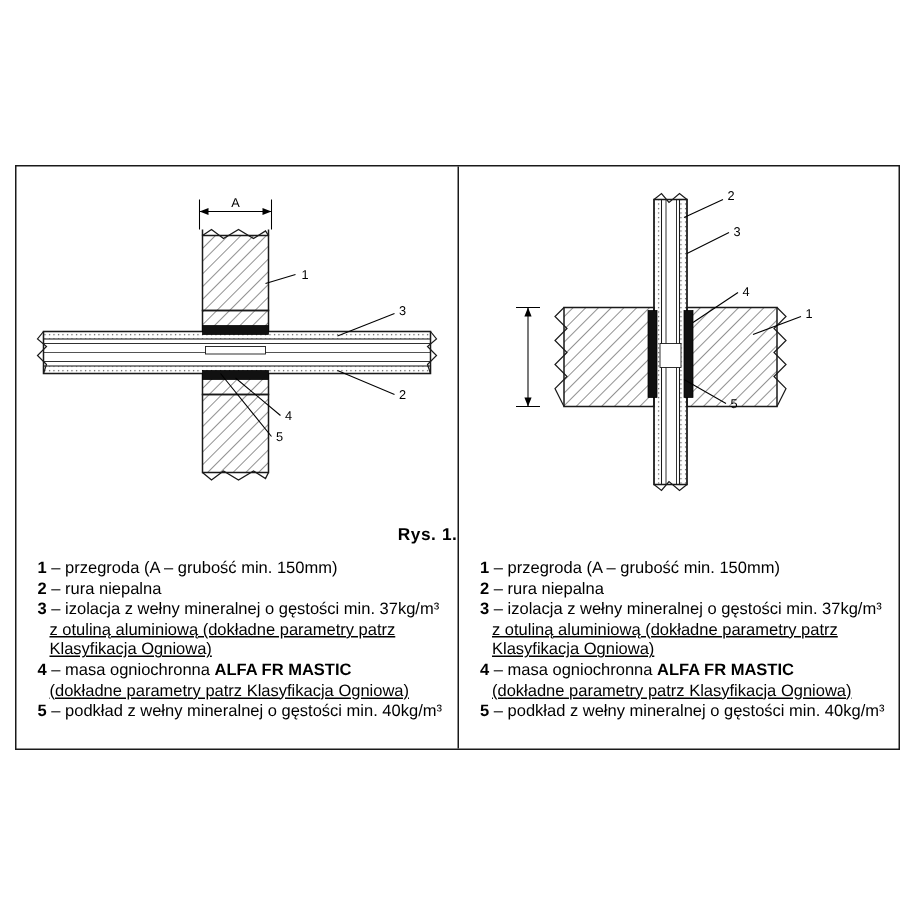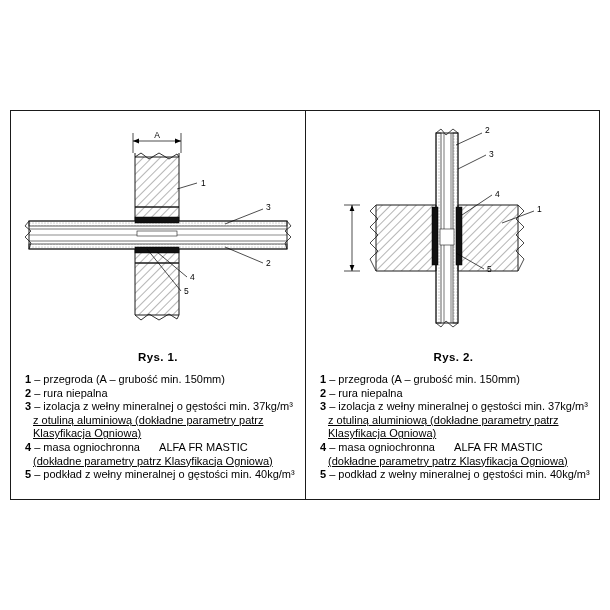--- a/index.html
+++ b/index.html
@@ -42,21 +42,21 @@
   .drawing-area {
     position: relative;
     width: 100%;
     height: 245px;
   }
   .fig-caption {
     position: absolute;
     top: 240px;
     left: 0;
     width: 100%;
-    text-align: center;
+    text-align: right;
     font-size: 11.5px;
     font-weight: bold;
     letter-spacing: 0.4px;
   }
   .legend {
     position: absolute;
     top: 262px;
     left: 14px;
     right: 20px;
     font-size: 11px;
@@ -67,22 +67,21 @@
   }
   .legend-line .num {
     font-weight: bold;
   }
   .legend-sub {
     padding-left: 8px;
     white-space: nowrap;
     text-decoration: underline;
   }
   .bold-inline {
-    font-weight: normal;
-    margin-left: 16px;
+    font-weight: bold;
   }
   svg {
     display: block;
   }
   .lbl {
     font-family: "Liberation Sans", sans-serif;
     font-size: 8.5px;
     fill: #000;
   }
 </style>
@@ -246,21 +245,20 @@
 
             <line x1="196" y1="112" x2="228" y2="100" stroke="#000" stroke-width="0.7"></line>
             <text class="lbl" x="231" y="101">1</text>
 
             <line x1="150" y1="142" x2="178" y2="158" stroke="#000" stroke-width="0.7"></line>
             <text class="lbl" x="181" y="161">5</text>
           </g>
         </svg>
       </div>
 
-      <div class="fig-caption">Rys. 2.</div>
 
       <div class="legend">
         <div class="legend-line">
           <span class="num">1</span>
           <span>– przegroda (A – grubość min. 150mm)</span>
         </div>
         <div class="legend-line">
           <span class="num">2</span>
           <span>– rura niepalna</span>
         </div>

